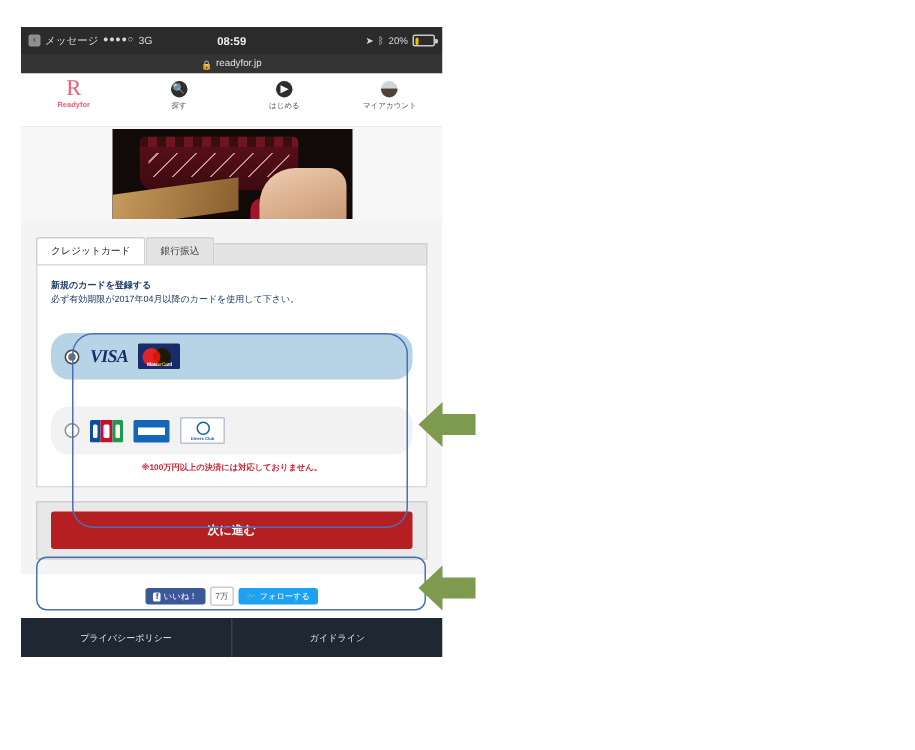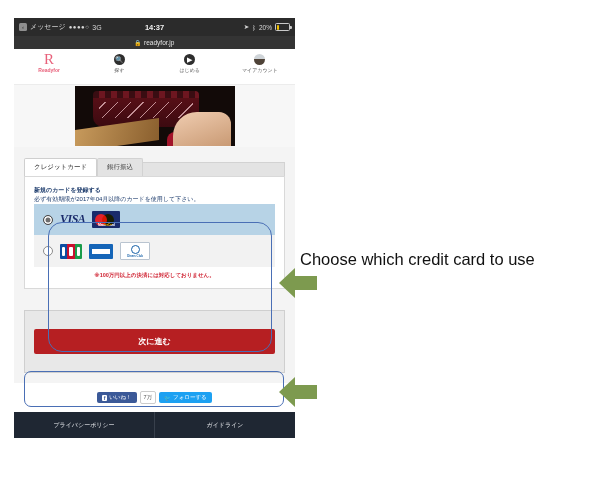--- a/index.html
+++ b/index.html
@@ -96,21 +96,21 @@
     border-bottom:none;border-radius:2px 2px 0 0;
   }
   .tab.active{background:#ffffff;color:#222;border-color:#cfcfcf;}
   .tabfill{flex:1;background:#e3e3e3;height:13px;border:1px solid #d2d2d2;border-bottom:none;border-left:none;}
 
   .panel{background:#fff;border:1px solid #d9d9d9;padding:9px;}
   .cardbox-label{font-size:6px;font-weight:bold;color:#1b3a6b;}
   .cardbox-note{font-size:6px;color:#1b3a6b;margin-top:0px;}
 
   .opt{
-    display:flex;align-items:center;gap:7px;padding:7px 9px;margin-top:0;border-radius:0;
+    display:flex;align-items:center;gap:7px;padding:7px 9px;margin-top:18px;border-radius:12px;
   }
   .opt.sel{background:#b7d3e6;}
   .opt.unsel{background:#f2f2f2;}
   .radio{width:8px;height:8px;border-radius:50%;border:1px solid #8c8c8c;background:#fff;flex:none;position:relative;}
   .radio.on{background:#6e6e6e;border-color:#4a4a4a;box-shadow:inset 0 0 0 1.5px #fff;}
   .visa{font-size:12px;font-weight:bold;font-style:italic;color:#1a2b6b;letter-spacing:-0.5px;font-family:"Liberation Serif",serif;}
   .mc{width:28px;height:17px;background:#1a2b6b;position:relative;border-radius:1px;overflow:hidden;}
   .mc::before,.mc::after{content:"";position:absolute;top:2.5px;width:12px;height:12px;border-radius:50%;}
   .mc::before{left:3px;background:#e4222a;}
   .mc::after{left:10px;background:#f2a104;mix-blend-mode:multiply;}
@@ -121,21 +121,21 @@
   .jcb i:nth-child(2){background:#c8102e;}
   .jcb i:nth-child(3){background:#1a9c4b;}
   .jcb i::after{content:"";position:absolute;left:2px;right:2px;top:3px;bottom:3px;background:#fff;border-radius:1px;}
   .amex{width:24px;height:15px;background:#1565b8;border-radius:1px;position:relative;}
   .amex::after{content:"";position:absolute;left:3px;right:3px;top:5px;height:5px;background:#fff;}
   .diners{width:28px;height:16px;background:#fff;border:1px solid #b9c4d0;border-radius:1px;display:flex;flex-direction:column;align-items:center;justify-content:center;}
   .diners .d-circ{width:7px;height:7px;border-radius:50%;border:1.2px solid #1560a8;}
   .diners .d-txt{font-size:2.8px;color:#1560a8;font-weight:bold;}
   .warn{font-size:5.5px;color:#cf2030;text-align:center;margin-top:5px;font-weight:bold;}
 
-  .nextwrap{background:#e8e8e8;border:1px solid #cfcfcf;padding:18px 9px;margin-top:21px;}
+  .nextwrap{background:#e8e8e8;border:1px solid #cfcfcf;padding:6px 9px;margin-top:9px;}
   .nextbtn{
     background:#b61f22;color:#fff;text-align:center;font-size:8px;font-weight:bold;
     padding:7px 0;border-radius:2px;
   }
   .social{background:#fff;display:flex;justify-content:center;align-items:center;gap:3px;padding:8px 0;}
   .fb{background:#3b5998;color:#fff;font-size:5.5px;padding:2px 5px;border-radius:2px;display:flex;align-items:center;gap:2px;}
   .fb b{background:#fff;color:#3b5998;font-size:5.5px;padding:0 1.5px;border-radius:1px;}
   .cnt{border:1px solid #ccc;background:#fff;color:#555;font-size:5.5px;padding:2px 3px;border-radius:2px;}
   .tw{background:#1da1f2;color:#fff;font-size:5.5px;padding:2px 5px;border-radius:2px;display:flex;align-items:center;gap:2px;}
   .footer{background:#1f2733;display:flex;height:26px;}
@@ -154,21 +154,21 @@
 
   <div class="phone">
 
     <div class="statusbar">
       <div class="sb-left">
         <span class="sb-back">‹</span>
         <span>メッセージ</span>
         <span class="sb-dots">●●●●○</span>
         <span>3G</span>
       </div>
-      <div class="sb-center">14:37</div>
+      <div class="sb-center">08:59</div>
       <div class="sb-right">
         <span>➤</span>
         <span>ᛒ</span>
         <span>20%</span>
         <span class="batt">
             <i></i>
           </span>
       </div>
     </div>
 
@@ -275,19 +275,18 @@
       <div class="fcell">ガイドライン</div>
     </div>
   </div>
 
   <div class="hl" style="left:48px;top:222px;width:222px;height:128px;"></div>
   <div class="hl" style="left:24px;top:371px;width:258px;height:34px;border-radius:7px;"></div>
 
   <svg class="arrow" style="left:277px;top:263px;" viewBox="0 0 42 40">
     <polygon points="2,20 18,5 18,13 40,13 40,27 18,27 18,35" fill="#7d9a4f"></polygon>
   </svg>
-  <div class="anno-text" style="left:300px;top:250px;">Choose which credit card to use</div>
 
   <svg class="arrow" style="left:277px;top:372px;" viewBox="0 0 42 40">
     <polygon points="2,20 18,5 18,13 40,13 40,27 18,27 18,35" fill="#7d9a4f"></polygon>
   </svg>
 
 </div>
 
 </body></html>

